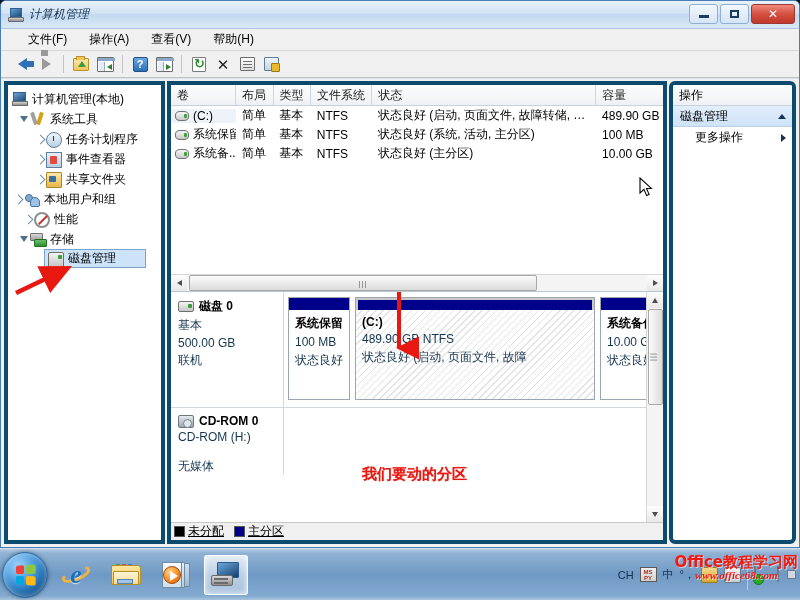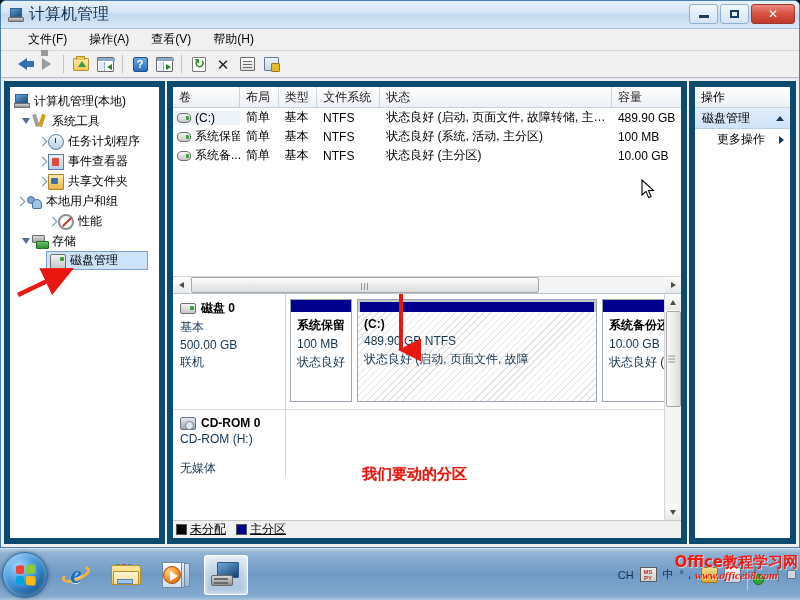--- a/index.html
+++ b/index.html
@@ -44,21 +44,21 @@
   .mmc-icon .scr {
     position:absolute; left:2px; top:1px; width:12px; height:9px;
     background: linear-gradient(150deg,#5b9bd5,#1f4e79);
     border:1px solid #33608f;
   }
   .mmc-icon .base {
     position:absolute; left:0px; top:10px; width:16px; height:5px;
     background: linear-gradient(180deg,#cfcfcf,#8f8f8f);
     border:1px solid #6d6d6d; border-radius:1px;
   }
-  #title-text { font-size: 16px; color: #12304f; }
+  #title-text { font-size: 12px; color: #12304f; font-style: italic; }
   #winbtns { position: absolute; right: 4px; top: 3px; display: flex; gap: 2px; }
   .wbtn {
     width: 29px; height: 20px;
     border: 1px solid #8fb0d0; border-radius: 3px;
     background: linear-gradient(180deg,#f2f8fd,#d4e4f4);
     display: flex; align-items: center; justify-content: center;
     cursor: pointer;
   }
   .wbtn.close {
     width: 44px;
@@ -140,21 +140,21 @@
 
   
   #body {
     position: absolute; left:0; top: 78px; right:0; bottom: 0;
     display: flex;
     background: #f0f0f0;
     padding: 2px 3px 3px 3px;
   }
   .pane {
     background: #fff;
-    border: 6px solid #0c4a6e;
+    border: 4px solid #0c4a6e;
     overflow: hidden;
     position: relative;
   }
 
   
   #tree-pane { width: 161px; flex:none; }
   #tree-root { padding: 4px 0 0 0; }
   .tnode {
     display: flex; align-items: center;
     height: 20px; padding-left: 4px;
@@ -308,21 +308,21 @@
     height: 18px; flex:none;
     background:#f0f0f0; border-top:1px solid #c8c8c8;
     display:flex; align-items:center; gap:4px; padding-left:3px;
     font-size:12px;
   }
   .lg-item{display:flex;align-items:center;gap:3px;padding-right:6px;}
   .lg-sw{width:11px;height:11px;border:1px solid #555;}
   .lg-label{text-decoration:underline;}
 
   
-  #act-pane { width: 107px; flex:none; background:#fff; }
+  #act-pane { width: 127px; flex:none; background:#fff;border-radius:6px; }
   #act-head {
     height: 21px; background: linear-gradient(180deg,#fdfdfd,#eef1f4);
     border-bottom:1px solid #c8d2dc; display:flex;align-items:center;
     padding-left:6px; font-size:12px;
   }
   .act-group {
     height: 21px; display:flex;align-items:center;justify-content:space-between;
     padding:0 6px 0 7px; font-size:12px;
     background: linear-gradient(180deg,#e2eefb,#cfe2f7);
     border-bottom:1px solid #b9d0e8;
@@ -558,21 +558,21 @@
           </div>
 
           <div class="tnode" style="">
             <span class="twist">
                 <i class="chev-right"></i>
               </span>
             <span class="ticon ico-users"></span>
             <span class="tlabel">本地用户和组</span>
           </div>
 
-          <div class="tnode" style="padding-left:36px">
+          <div class="tnode" style="padding-left:14px">
             <span class="twist">
                 <i class="chev-right"></i>
               </span>
             <span class="ticon ico-perf"></span>
             <span class="tlabel">性能</span>
           </div>
 
 
           <div class="tnode" style="padding-left:10px">
             <span class="twist">

